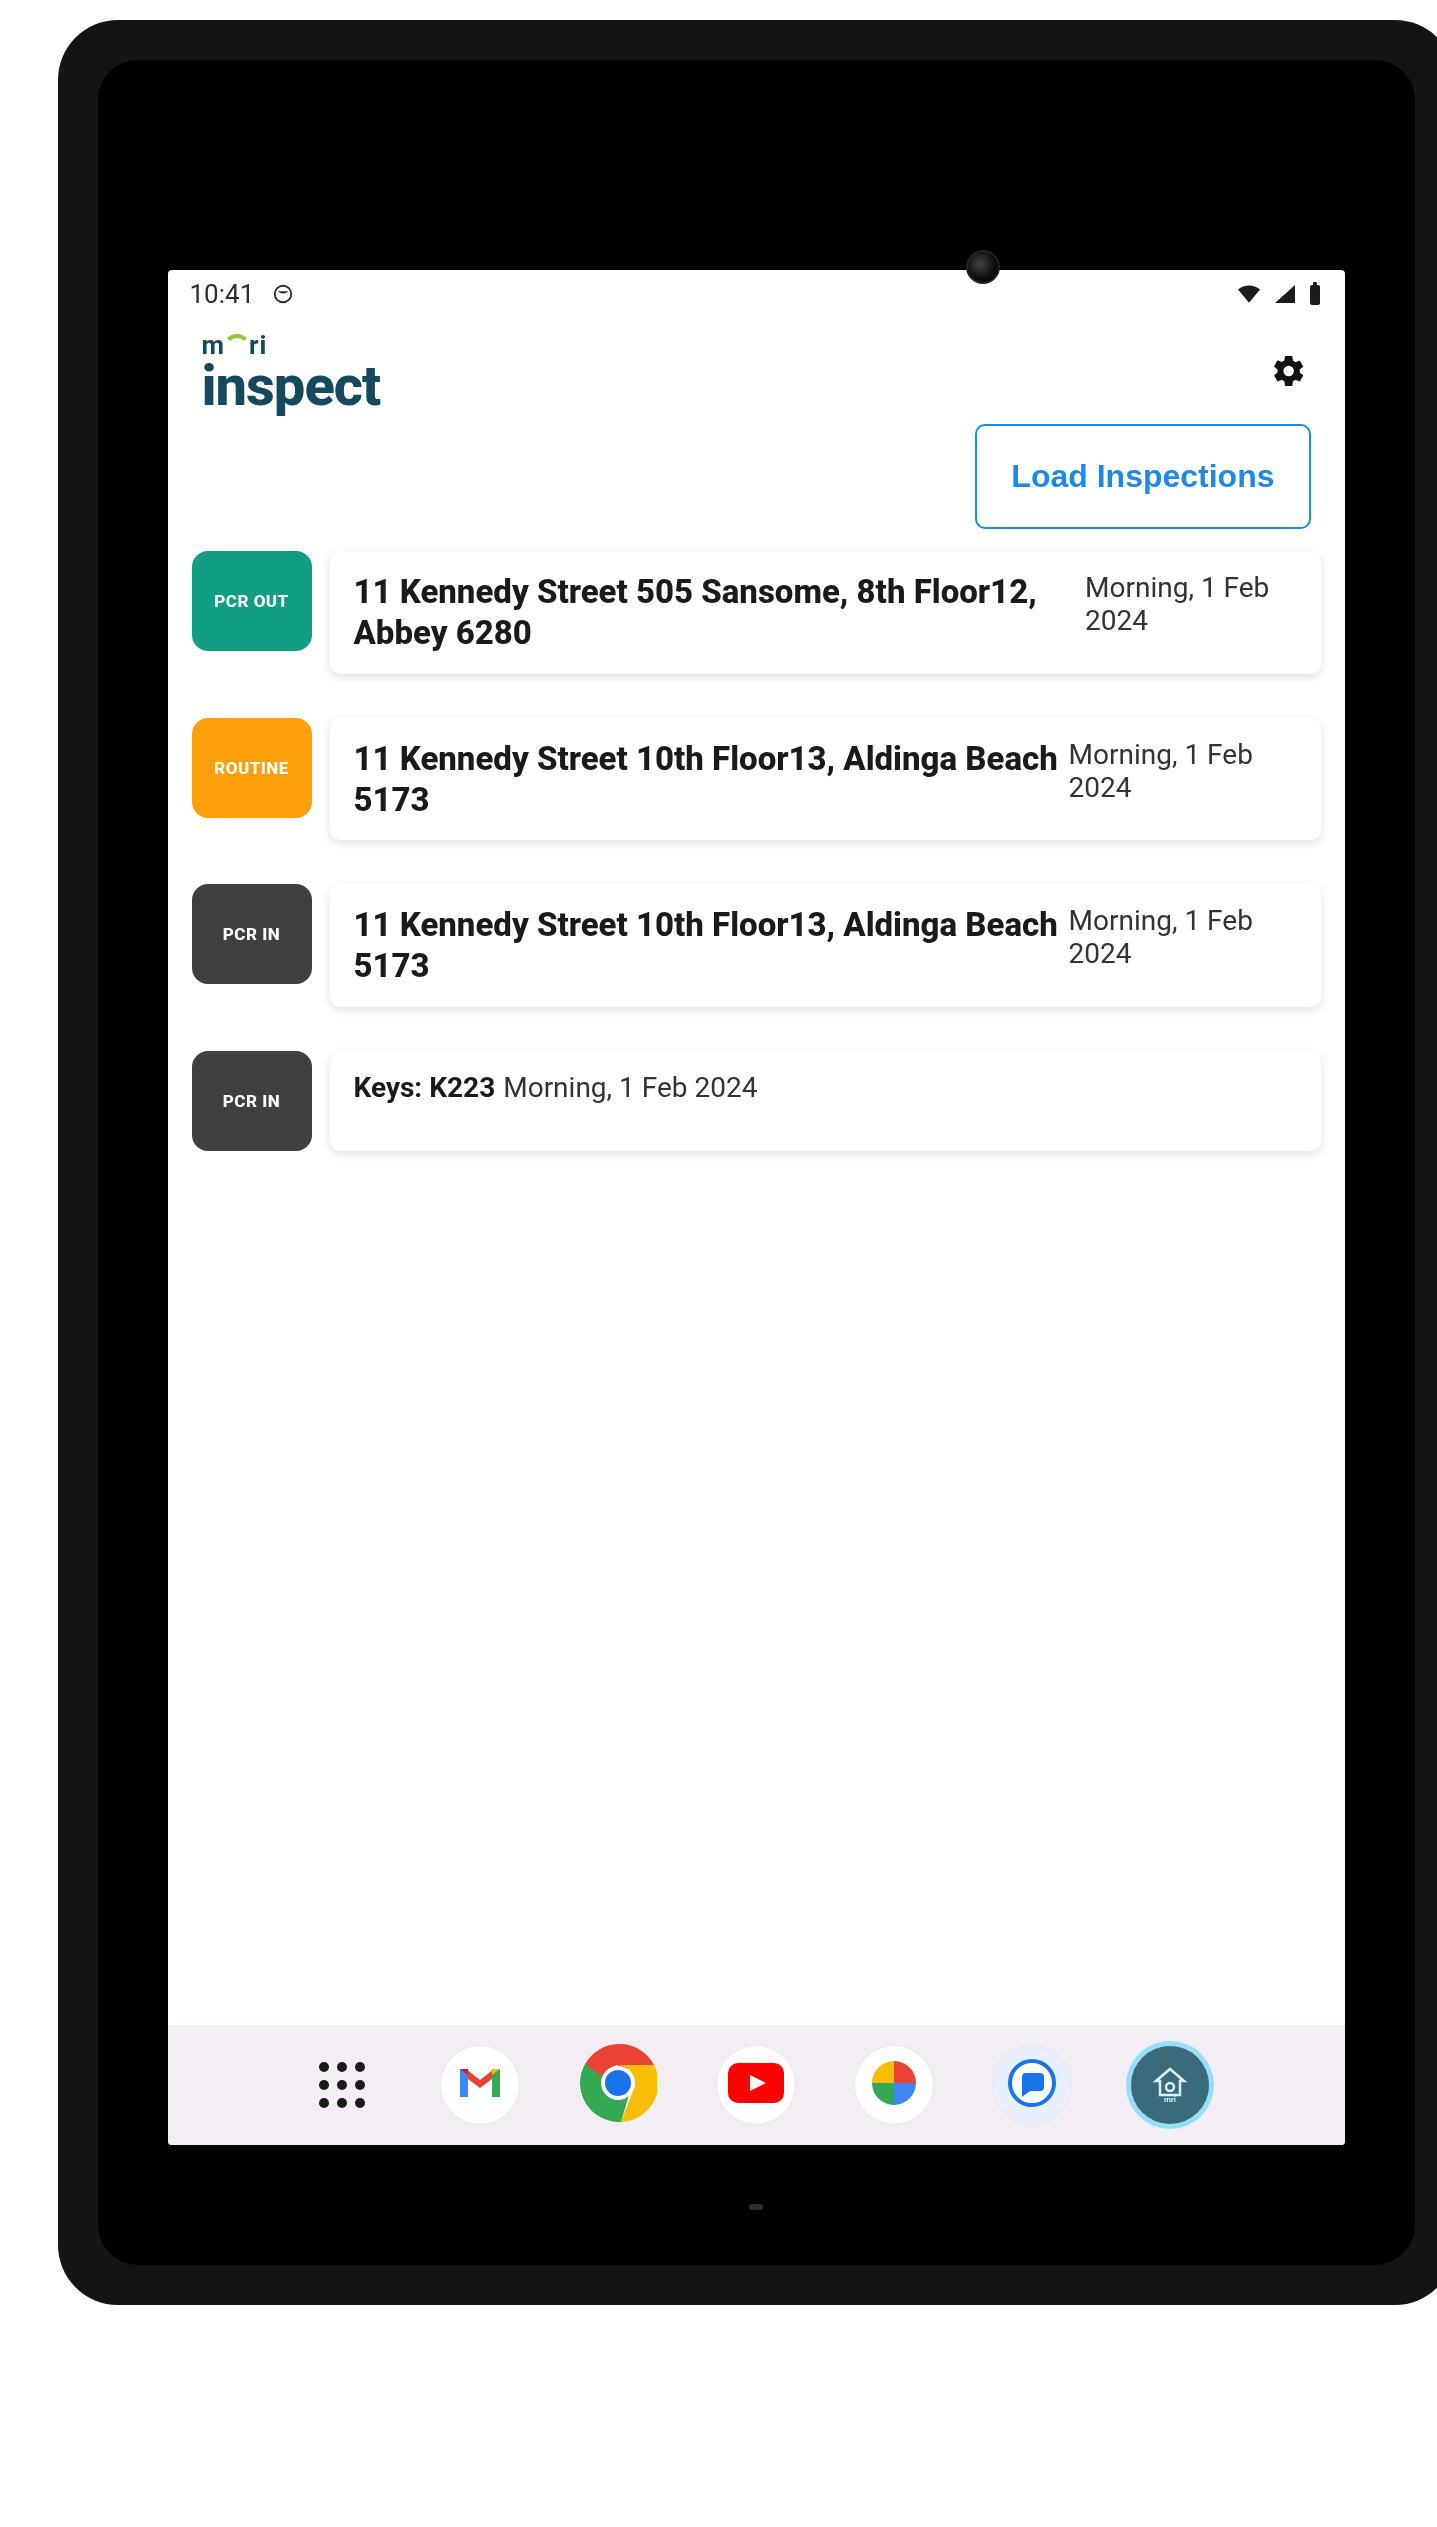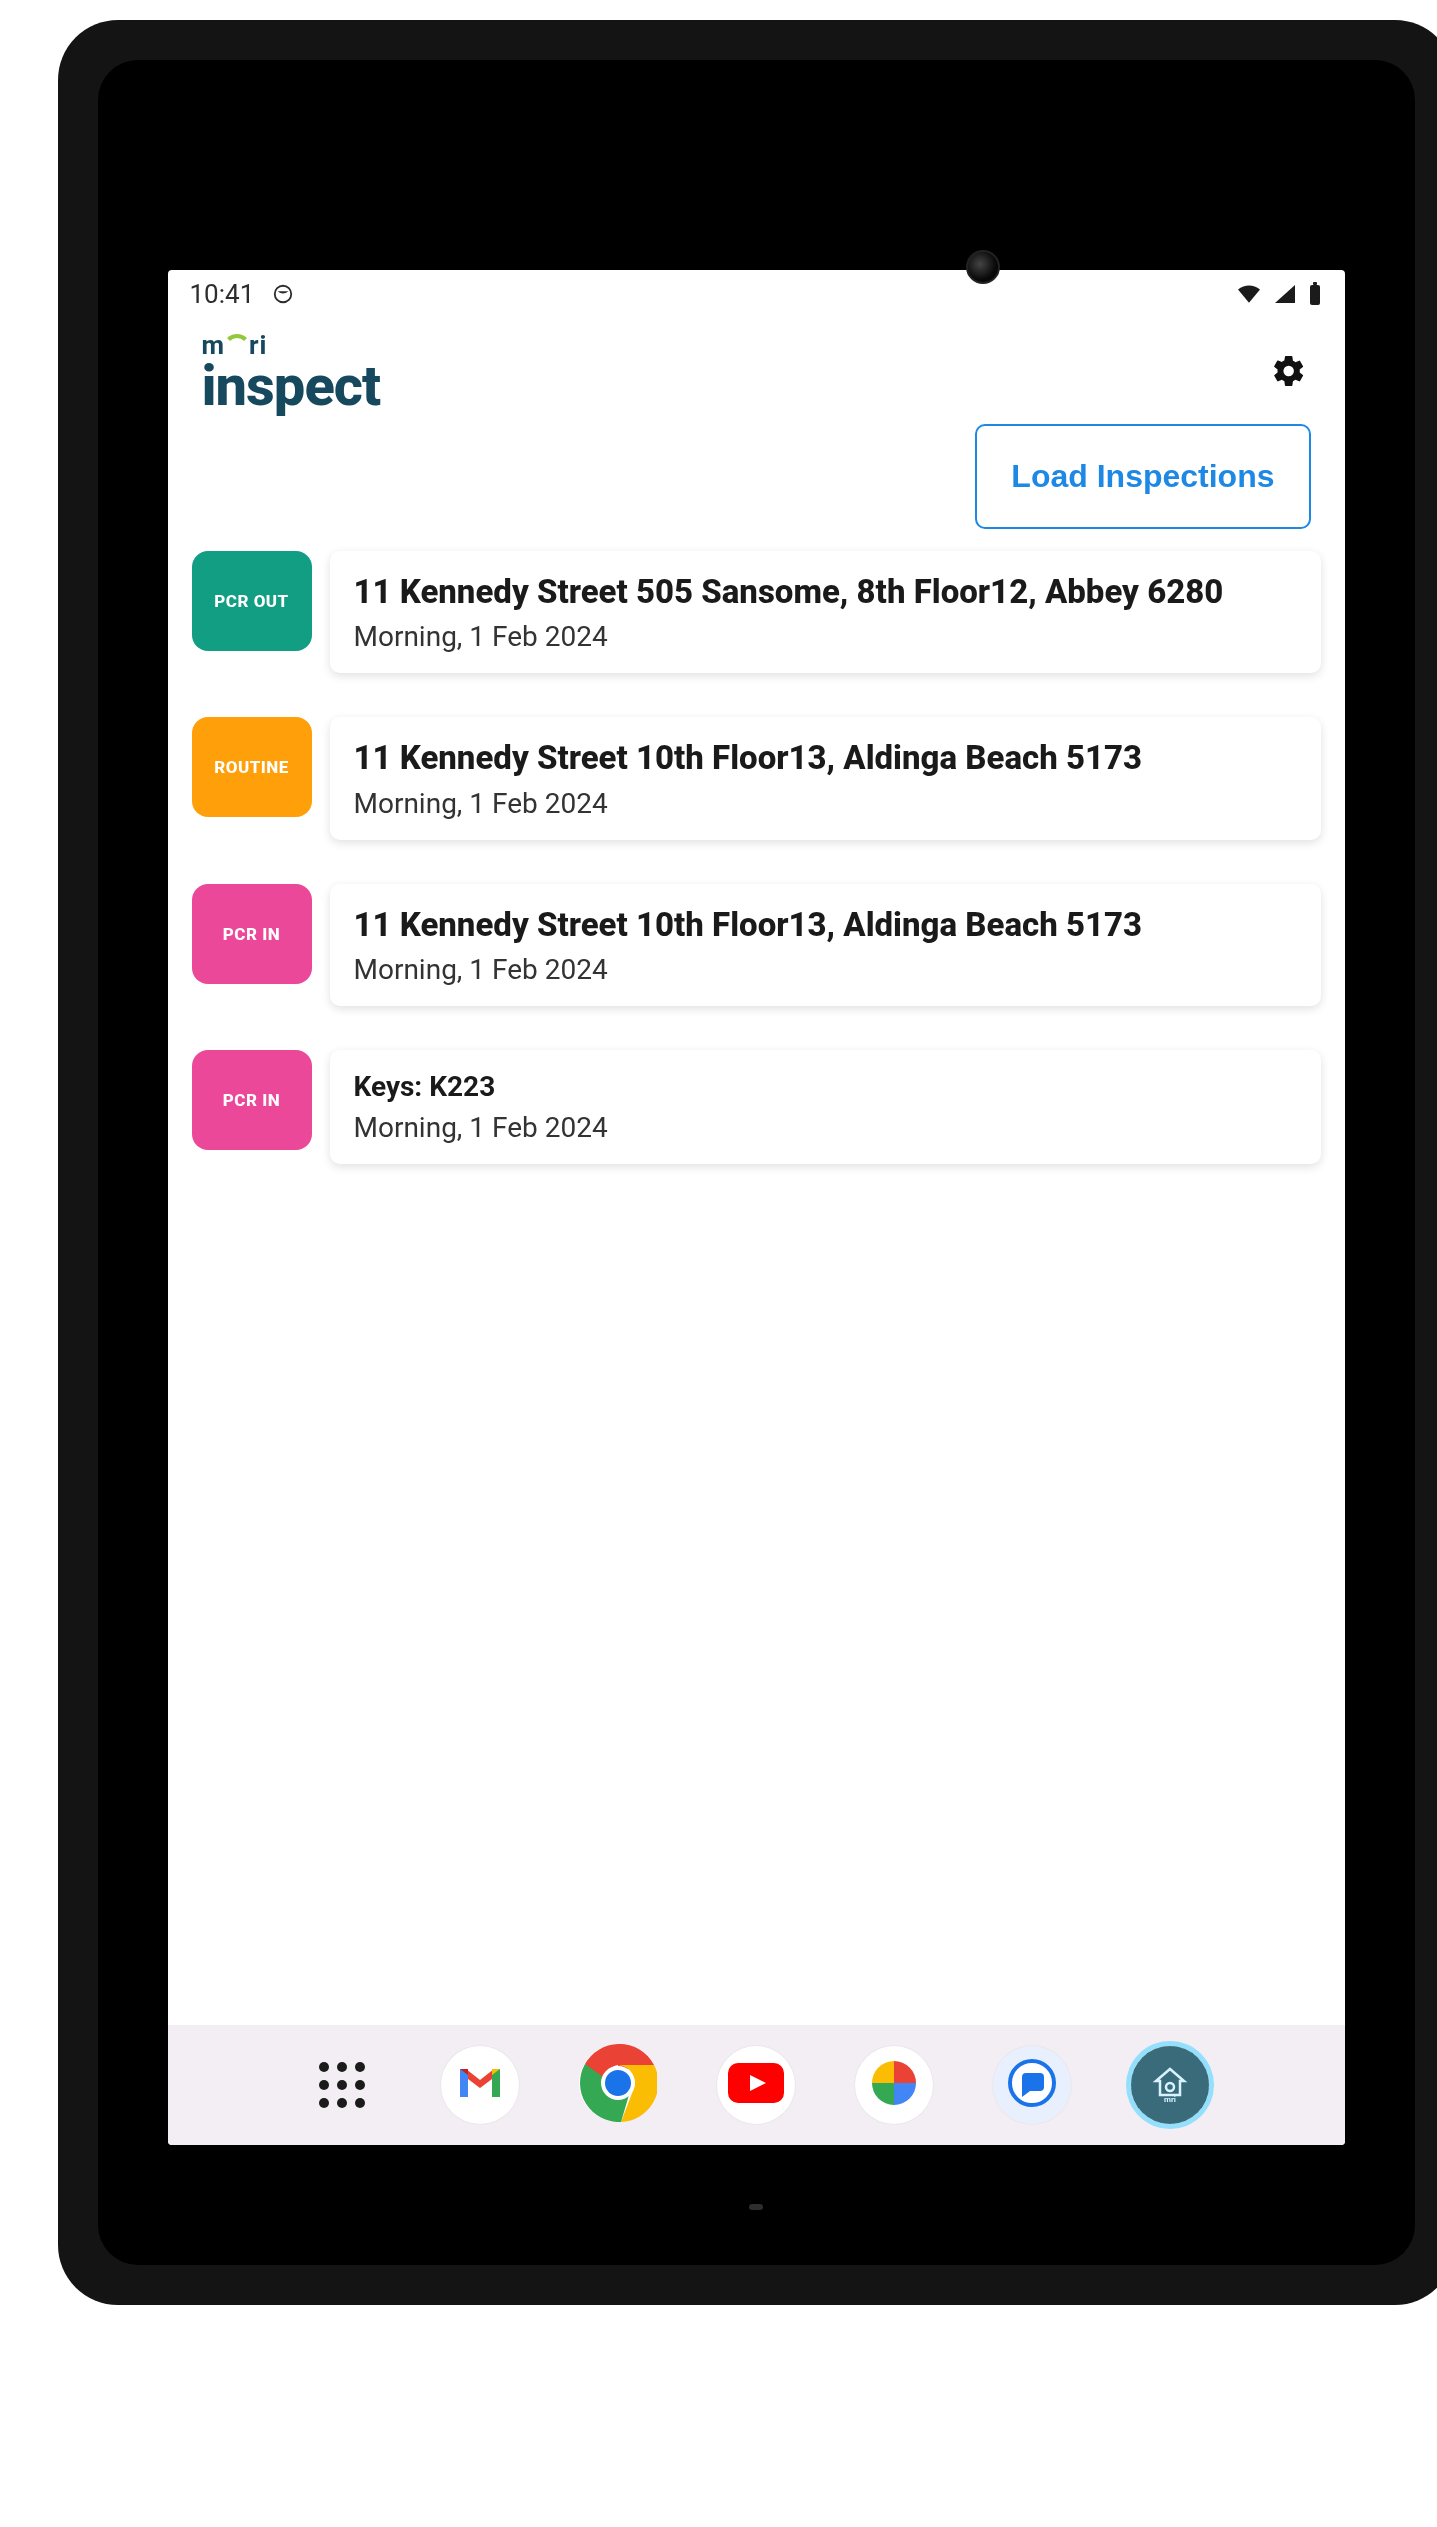--- a/index.html
+++ b/index.html
@@ -168,29 +168,29 @@
     font-weight: 800;
     letter-spacing: 0.5px;
     display: flex;
     align-items: center;
     justify-content: center;
     padding: 0 6px;
     box-sizing: border-box;
   }
   .badge.pcr-out { background: #119e82; }
   .badge.routine { background: #ff9f0a; }
-  .badge.pcr-in { background: #ec4899; }
+  .badge.pcr-in { background: #404040; }
   .card {
     flex: 1;
     background: #fff;
     border-radius: 10px;
     box-shadow: 0 3px 10px rgba(0,0,0,0.12);
     padding: 20px 24px;
     display: flex;
-    flex-direction: column;
+    flex-direction: row;
     gap: 8px;
   }
   .card-title {
     font-size: 33px;
     font-weight: 800;
     color: #1a1a1a;
     line-height: 1.25;
   }
   .card-sub {
     font-size: 28px;

